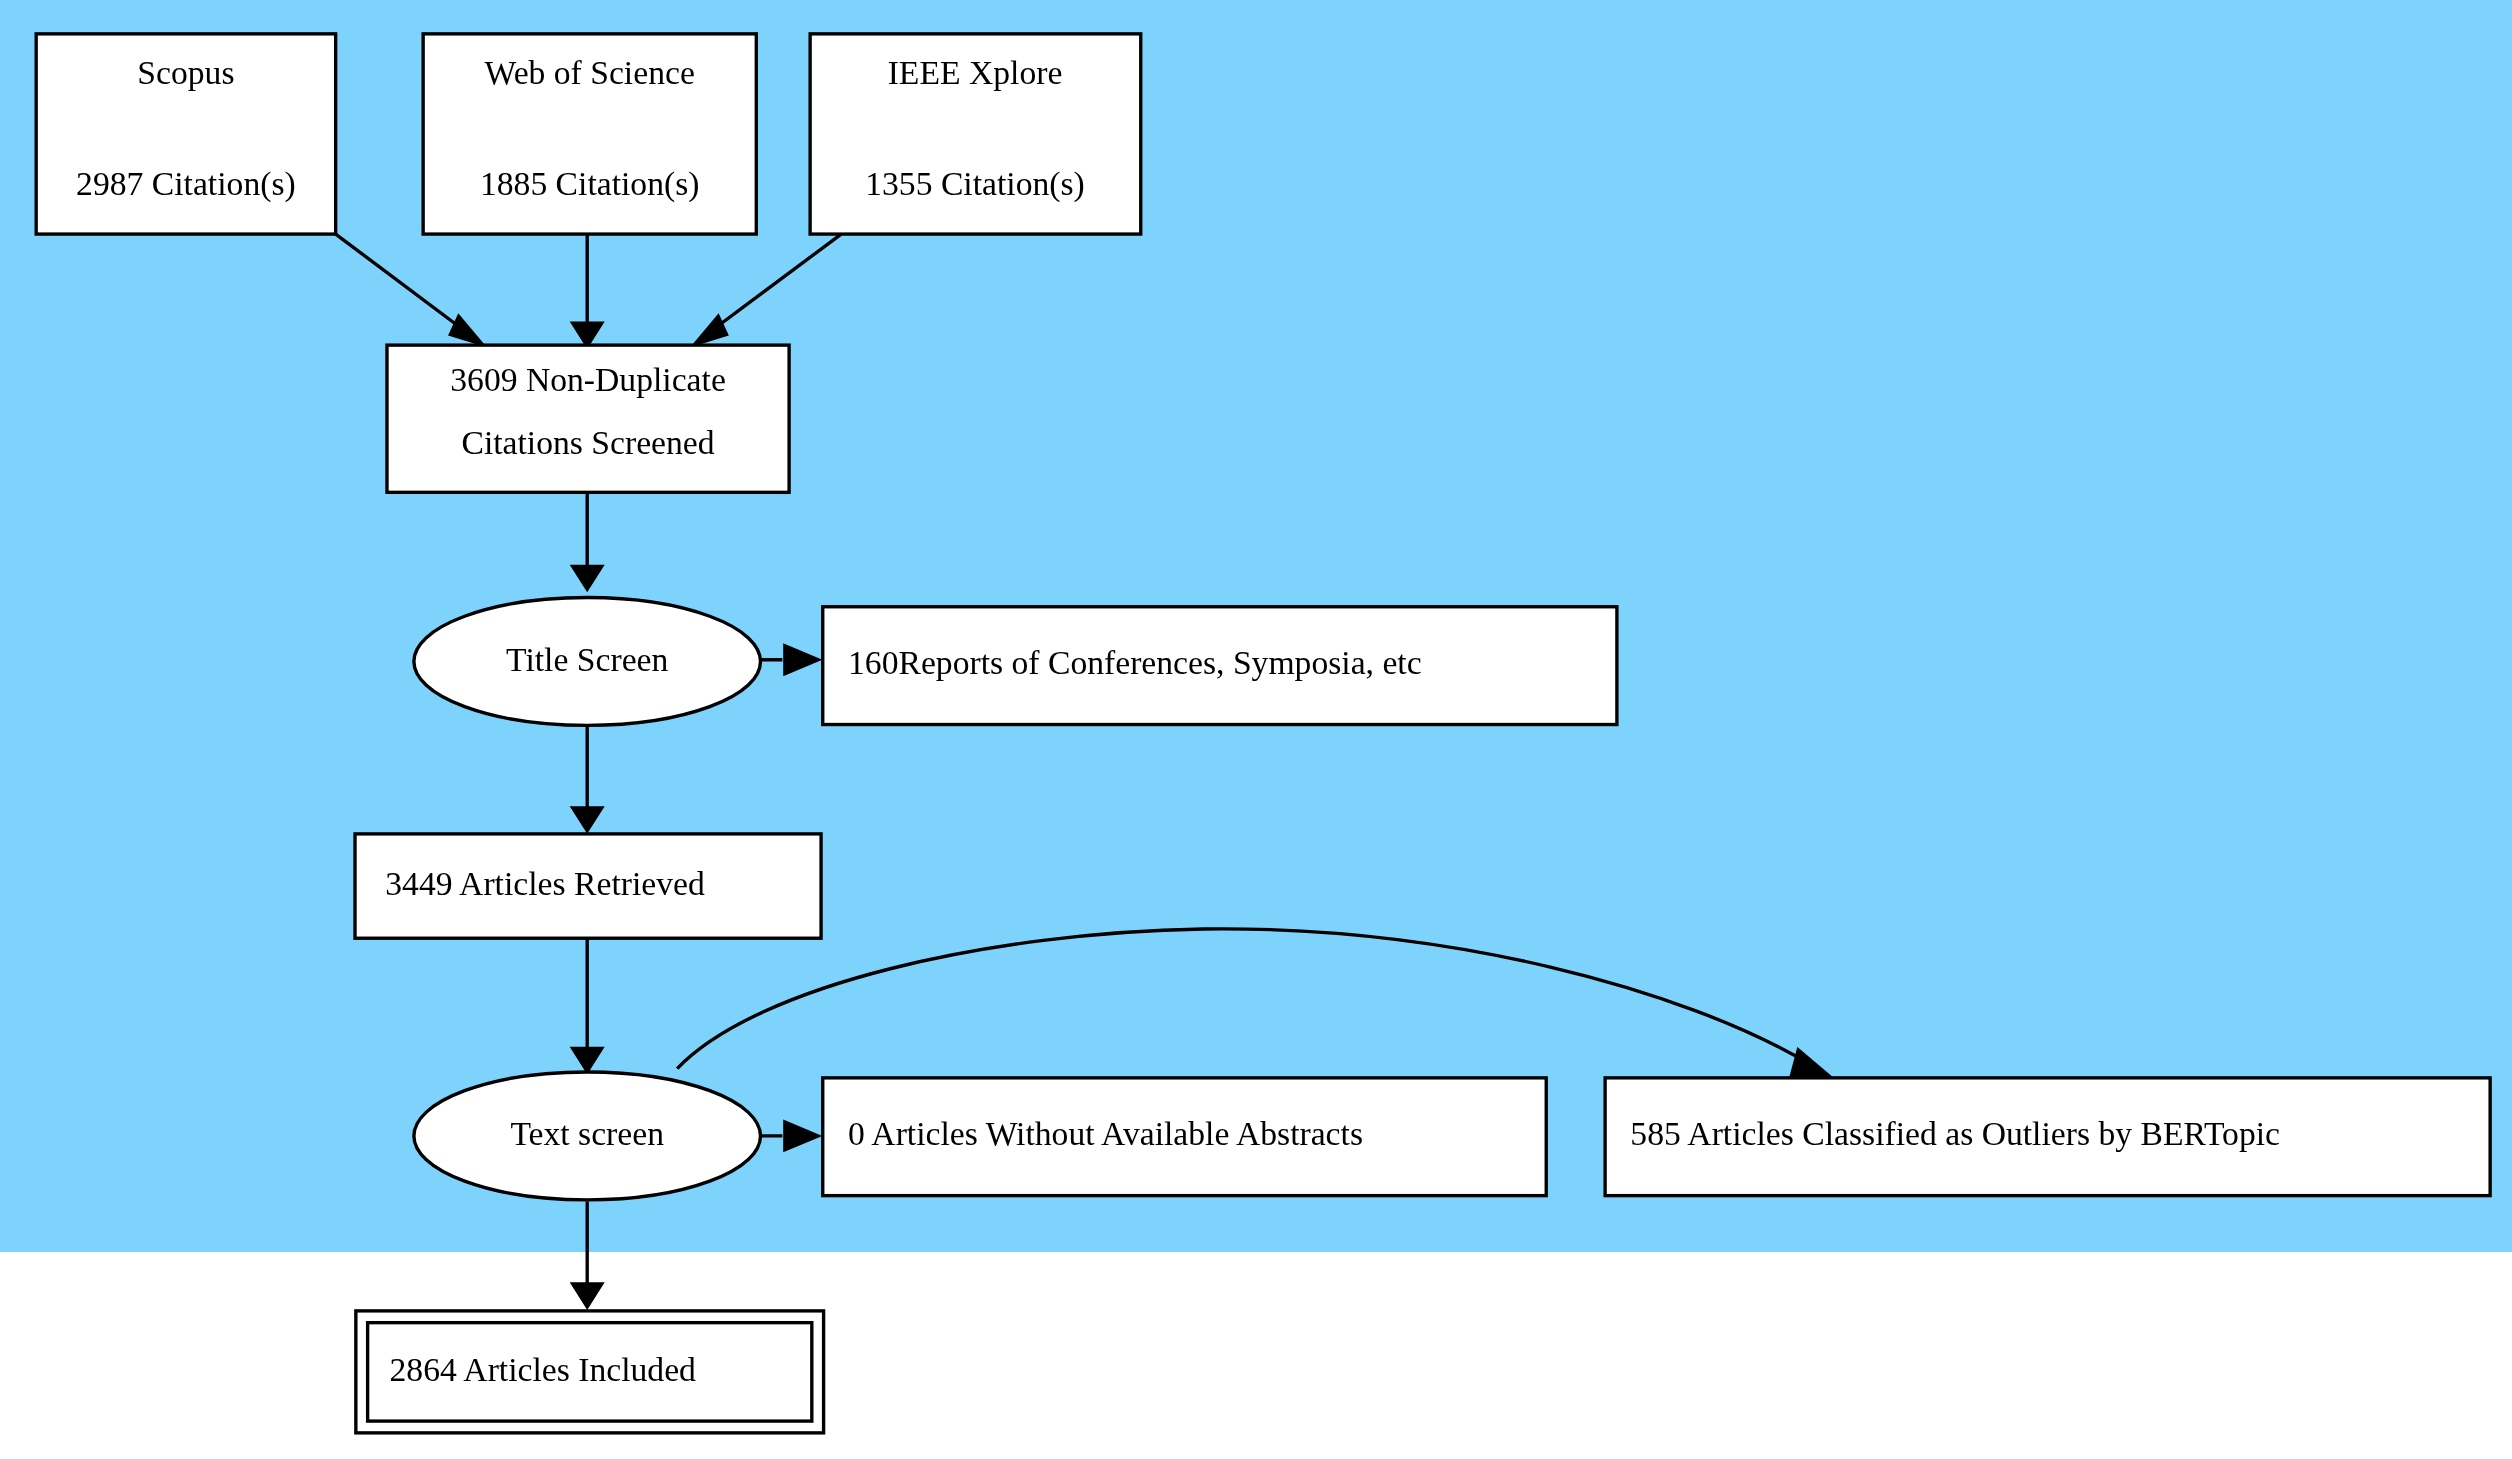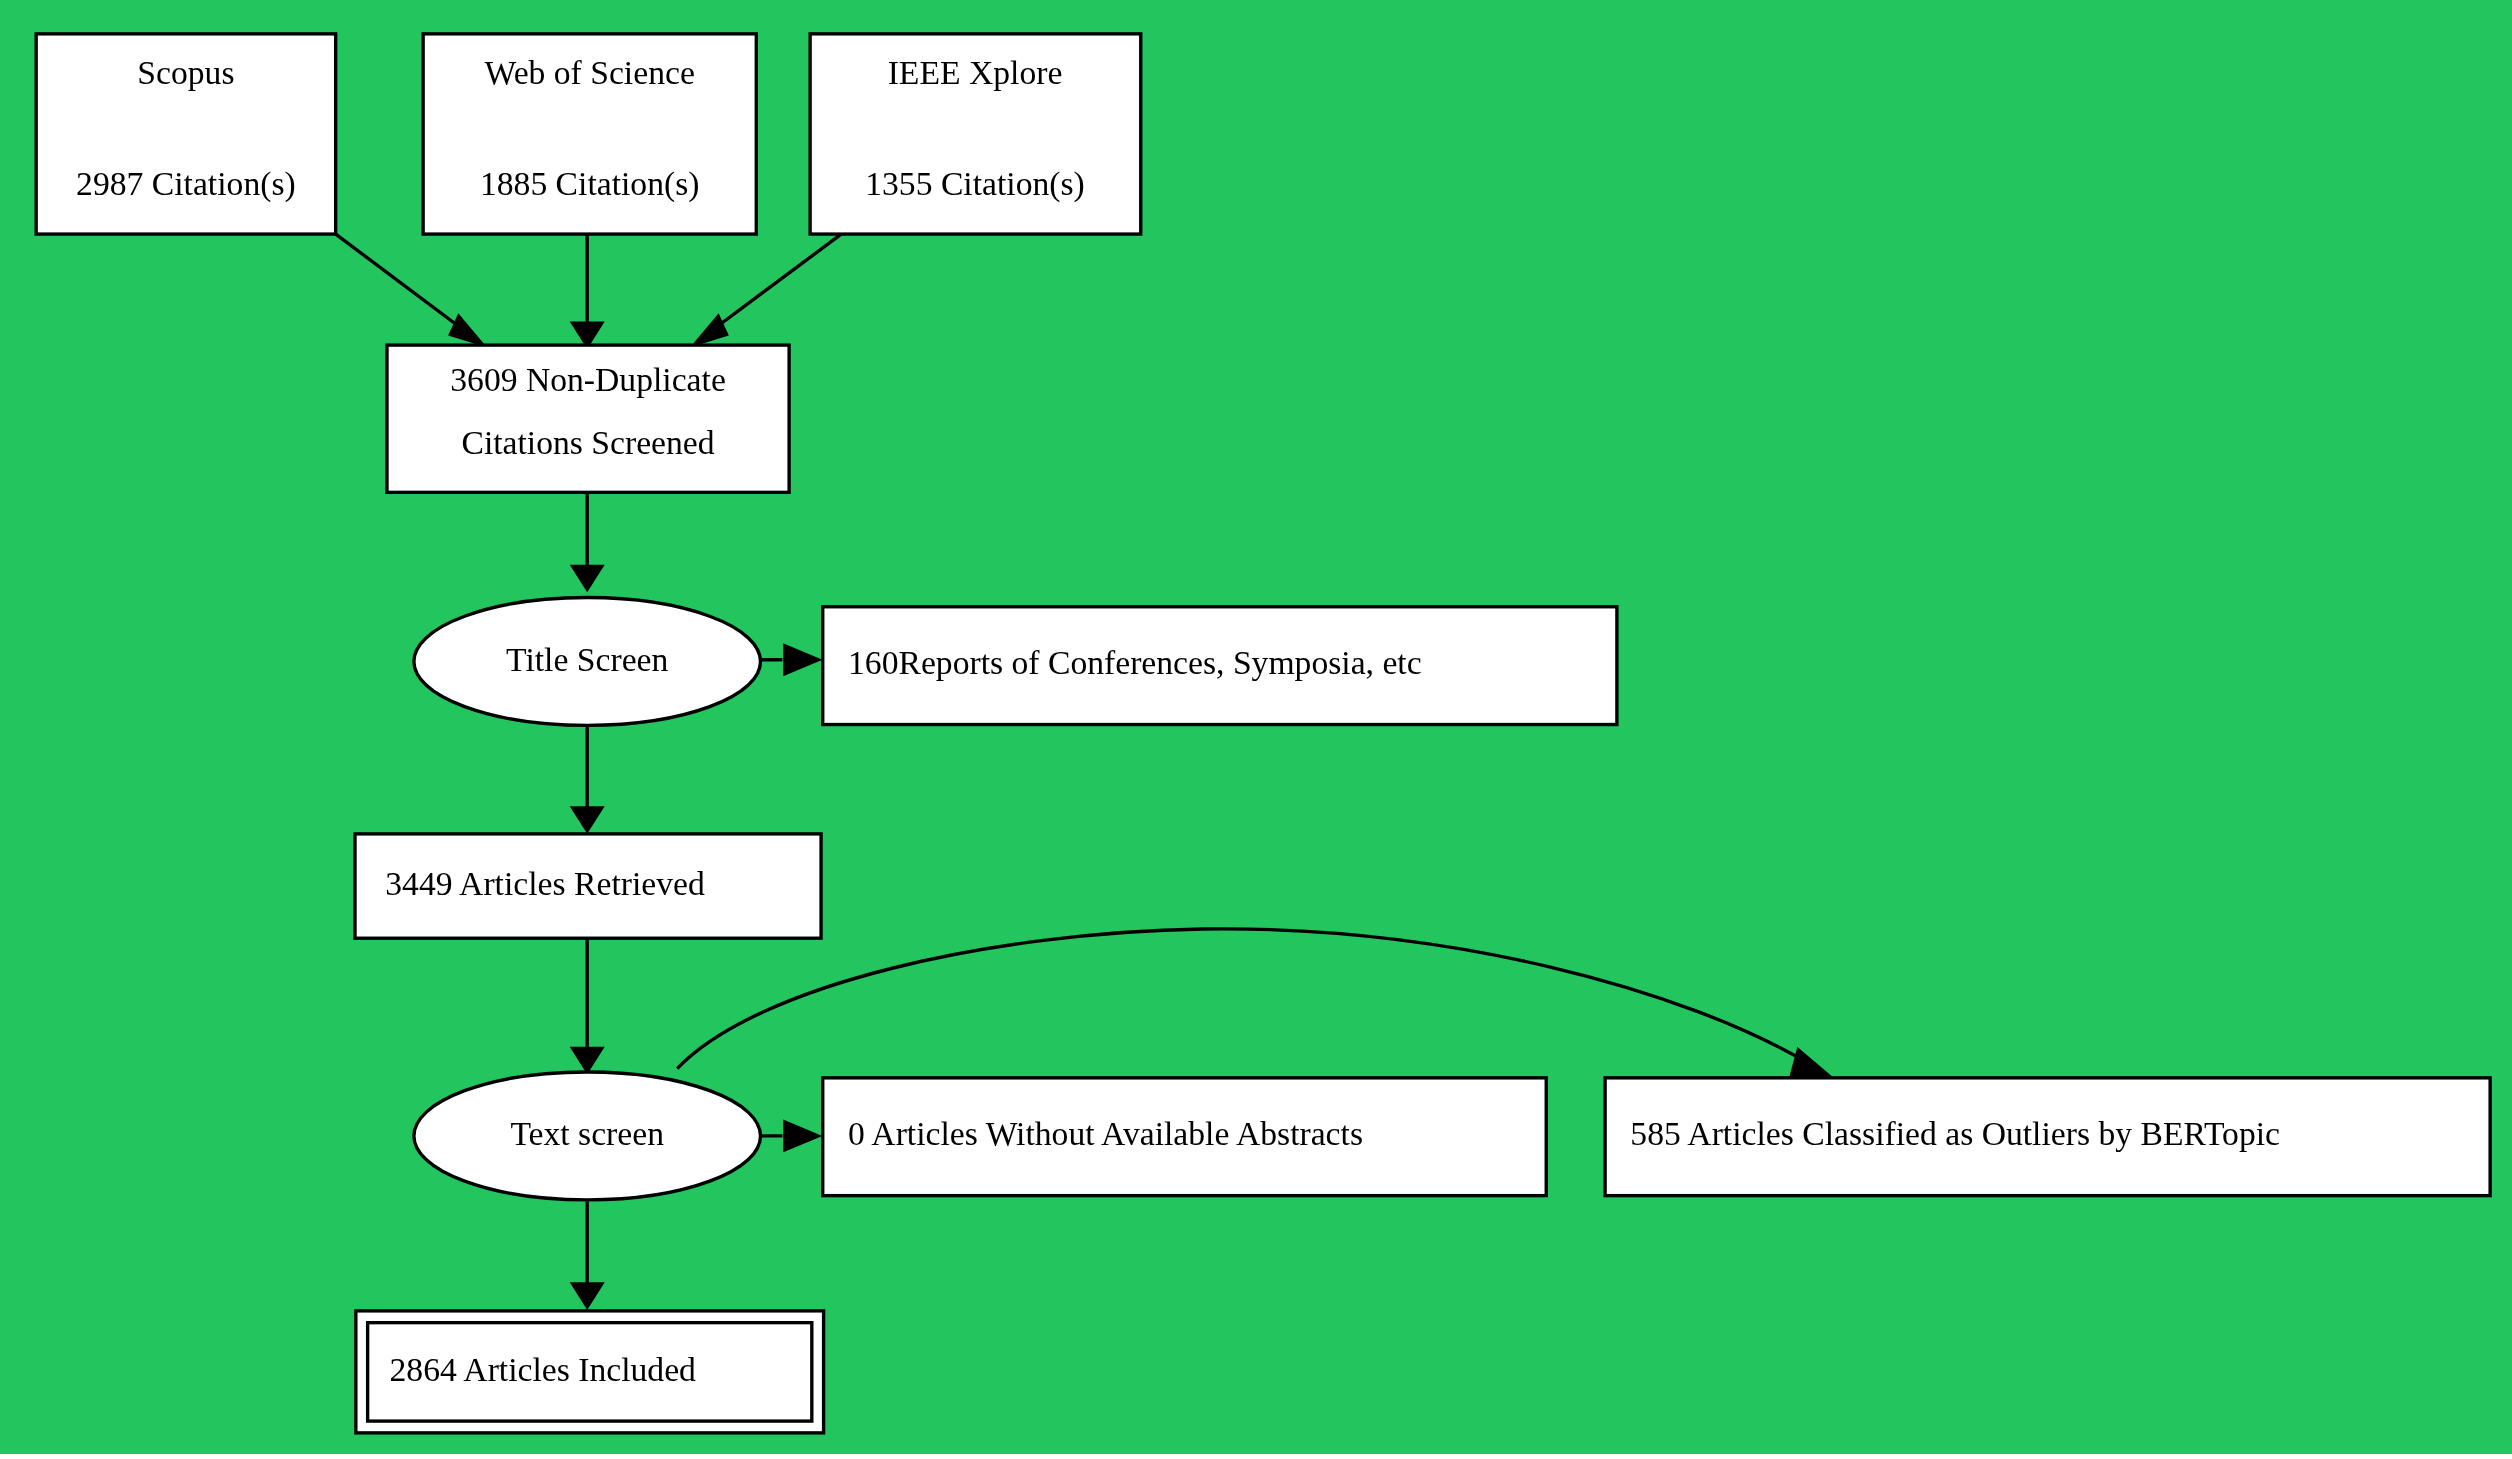--- a/index.html
+++ b/index.html
@@ -9,22 +9,22 @@
   }
   body {
     width: 2512px;
     height: 1460px;
     overflow: hidden;
     font-family: "Liberation Serif", "DejaVu Serif", serif;
   }
   #flow-root {
     position: relative;
     width: 2512px;
-    height: 1454px;
-    background: #22c55e;
+    height: 1252px;
+    background: #7dd3fc;
   }
   svg#flow-svg {
     display: block;
     width: 2512px;
     height: 1460px;
   }
   .node-shape {
     fill: #ffffff;
     stroke: #000000;
     stroke-width: 4;

